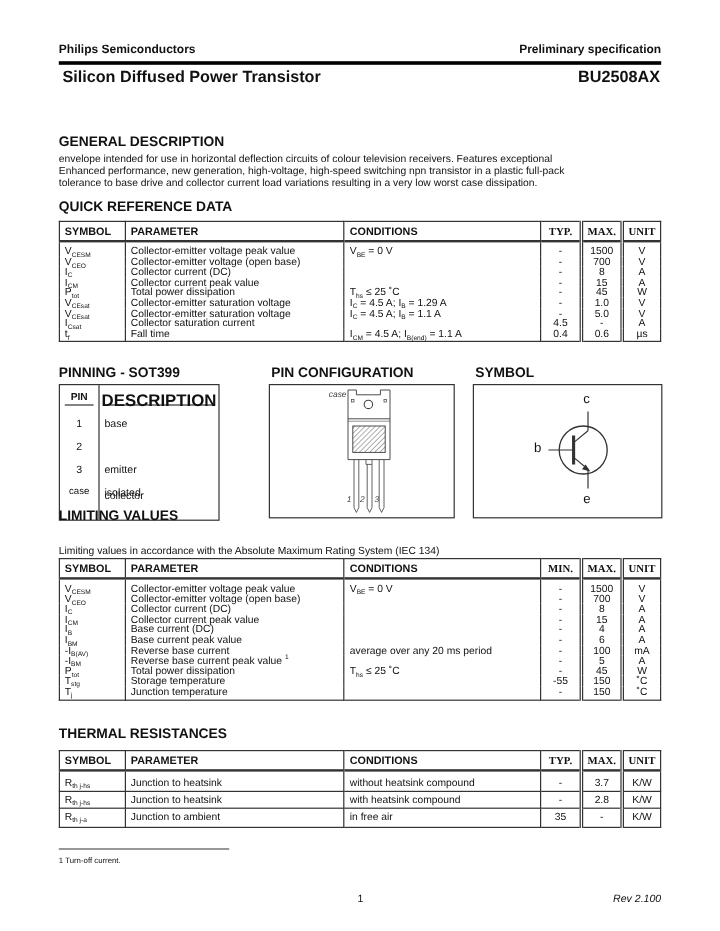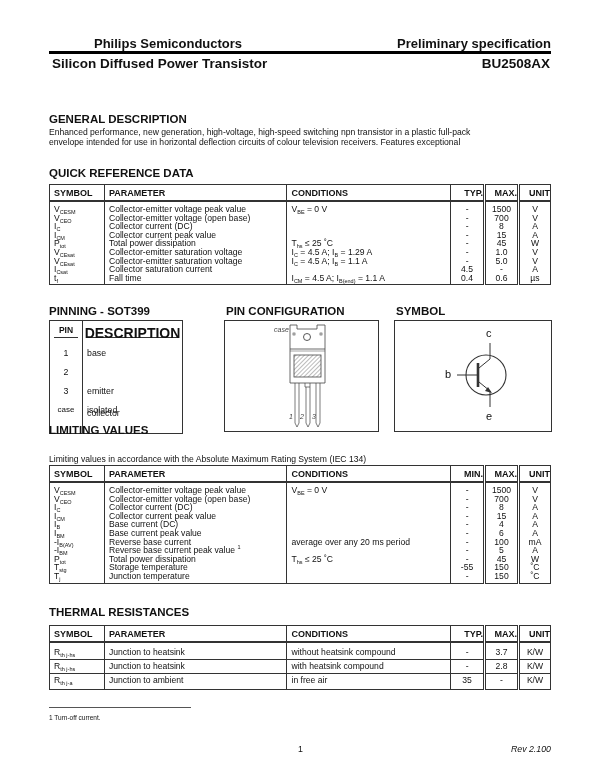--- a/index.html
+++ b/index.html
@@ -1,27 +1,27 @@
 <!DOCTYPE html>
 <html><head>
   <meta charset="utf-8">
   <style>
     html, body { margin: 0; padding: 0; background: #ffffff; }
     body { width: 600px; height: 776px; position: relative; overflow: hidden;
            font-family: "Liberation Sans", sans-serif; color: #111; }
     .abs { position: absolute; }
-    .hdr-small { font-size: 13px; font-weight: bold; top: 36px; margin-left: 45px; }
+    .hdr-small { font-size: 10px; font-weight: bold; top: 36px; }
     .rule-thick { left: 49px; width: 502px; height: 3px; background: #000; top: 51px; }
     .title { font-size: 13.5px; font-weight: bold; top: 56px; }
     .h2 { font-size: 11.5px; font-weight: bold; left: 49px; }
     .para { left: 49px; width: 505px; font-size: 8.6px; line-height: 10px; }
     table.dt { position: absolute; border-collapse: collapse; font-size: 8.6px; }
     table.dt th { font-size: 9px; font-weight: bold; text-align: left; padding: 0 0 0 4px; height: 15px;
                   border: 1px solid #333; border-bottom: 2px solid #333; }
-    table.dt th.c { text-align: right; padding: 0; }
+    table.dt th.c { text-align: center; padding: 0; font-family: Liberation Serif, serif; }
     table.dt td { border-left: 1px solid #333; border-right: 1px solid #333; padding: 0 0 0 4px;
                   vertical-align: top; line-height: 8.6px; }
     table.dt td.c { text-align: center; padding: 0; }
     table.dt tr.last td { border-bottom: 1.5px solid #333; padding-bottom: 2px; }
     table.dt tr.first td { padding-top: 3px; }
     .dbl { border-left: 3px double #333 !important; }
     sub { font-size: 5.5px; vertical-align: -2px; line-height: 0; }
     sup { font-size: 5.5px; line-height: 0; }
     table.th td { border: 1px solid #333; height: 13px; line-height: 13px; vertical-align: middle; }
     .box { border: 1.3px solid #333; background: #fff; }
@@ -33,22 +33,23 @@
 <body>
 
 <div class="abs hdr-small" style="left:49px;">Philips Semiconductors</div>
 <div class="abs hdr-small" style="right:49px;text-align:center;">Preliminary specification</div>
 <div class="abs rule-thick"></div>
 <div class="abs title" style="left:52px;">Silicon Diffused Power Transistor</div>
 <div class="abs title" style="right:50px;">BU2508AX</div>
 
 <div class="abs h2" style="top:113px;">GENERAL DESCRIPTION</div>
 <div class="abs para" style="top:127px;">
+  <div>envelope intended for use in horizontal deflection circuits of colour television receivers. Features exceptional</div>
   <div>Enhanced performance, new generation, high-voltage, high-speed switching npn transistor in a plastic full-pack</div>
-  <div>envelope intended for use in horizontal deflection circuits of colour television receivers. Features exceptional</div>
+  <div>tolerance to base drive and collector current load variations resulting in a very low worst case dissipation.</div>
 </div>
 
 <div class="abs h2" style="top:167px;">QUICK REFERENCE DATA</div>
 <table class="dt" id="qrd" style="left:49px; top:184px; width:502px;">
   <colgroup>
       <col style="width:55px">
       <col style="width:183px">
       <col style="width:164px">
       <col style="width:34px">
       <col style="width:34px">

